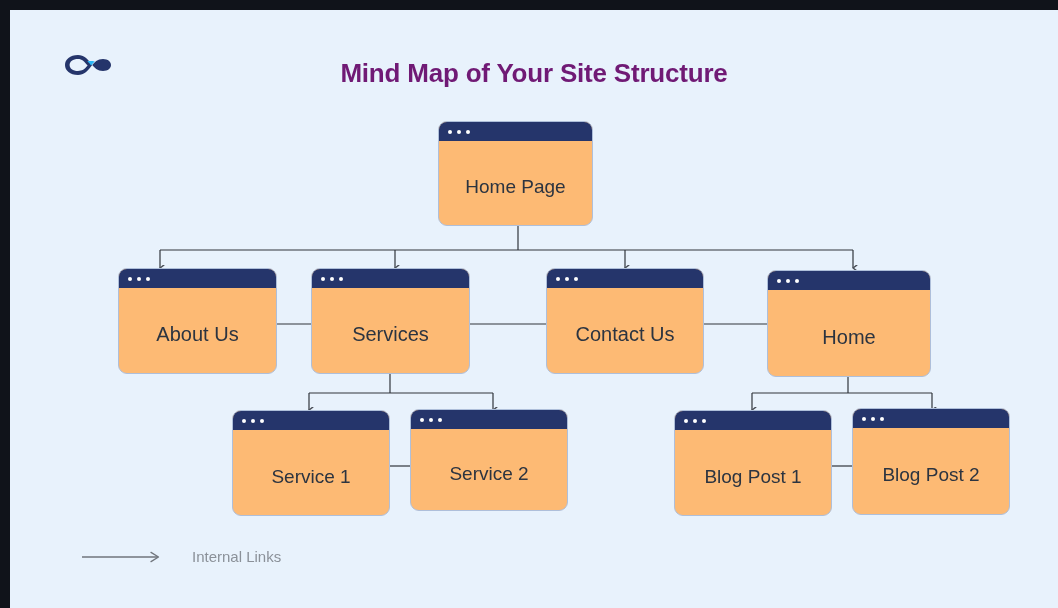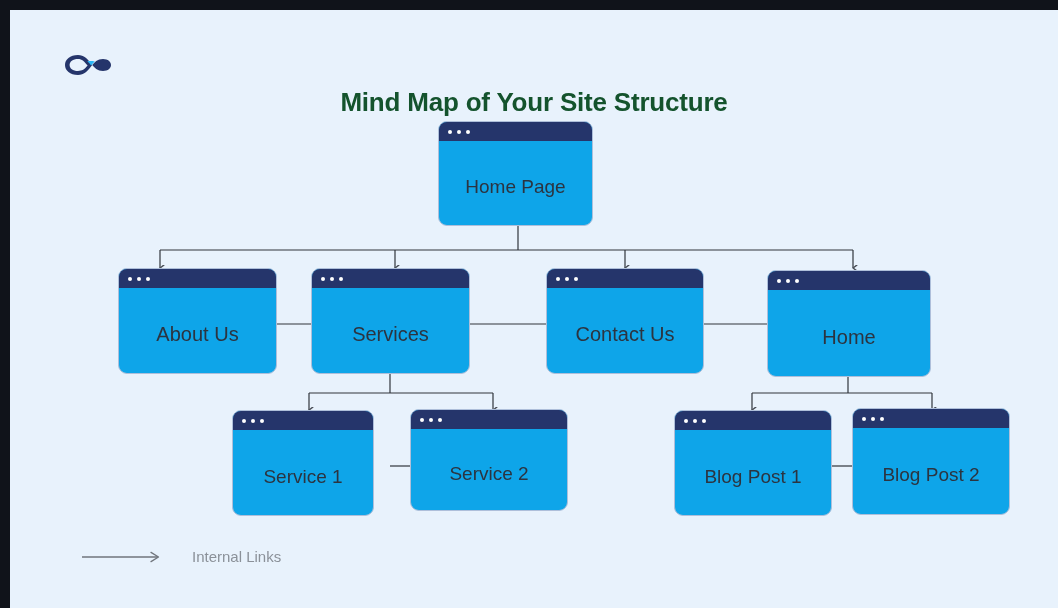--- a/index.html
+++ b/index.html
@@ -47,41 +47,40 @@
 
   
   #title {
     position: absolute;
     left: 0;
     top: 48px;
     width: 1048px;
     text-align: center;
     font-size: 26px;
     font-weight: bold;
-    color: #14532d;
+    color: #701a75;
     letter-spacing: -0.2px;
-    margin-top: 29px;
   }
 
   
   #wires {
     position: absolute;
     left: 0;
     top: 0;
     width: 1048px;
     height: 598px;
     pointer-events: none;
   }
 
   
   .node {
     position: absolute;
     box-sizing: border-box;
     border-radius: 9px;
-    background: #0ea5e9;
+    background: #fdba74;
     border: 1.5px solid #aebfda;
     overflow: hidden;
     display: flex;
     flex-direction: column;
     gap: 26px;
   }
   .node-bar {
     height: 19px;
     background: #25356b;
     display: flex;
@@ -215,21 +214,21 @@
 
     <div class="node lvl1" style="left:757px; top:260px; width:164px; height:107px;">
       <div class="node-bar">
         <span></span>
         <span></span>
         <span></span>
       </div>
       <div class="node-body">Home</div>
     </div>
 
-    <div class="node lvl2" style="left:222px; top:400px; width:142px; height:106px;">
+    <div class="node lvl2" style="left:222px; top:400px; width:158px; height:106px;">
       <div class="node-bar">
         <span></span>
         <span></span>
         <span></span>
       </div>
       <div class="node-body">Service 1</div>
     </div>
 
     <div class="node lvl2" style="left:400px; top:399px; width:158px; height:102px;">
       <div class="node-bar">

